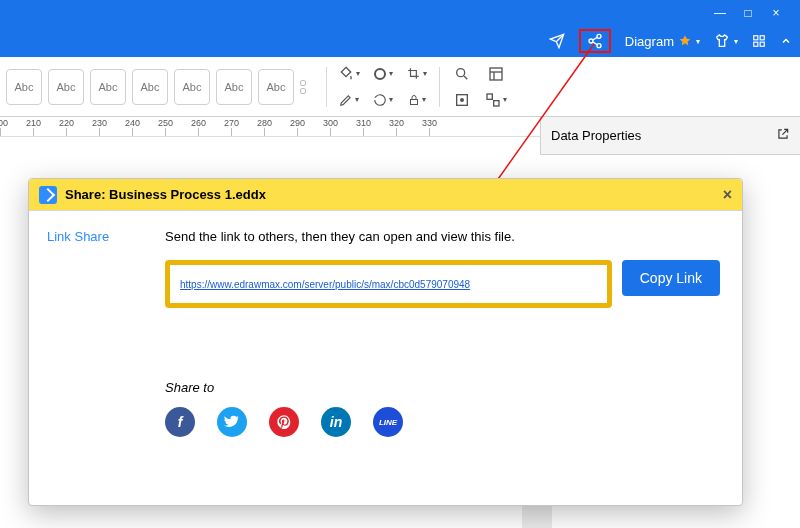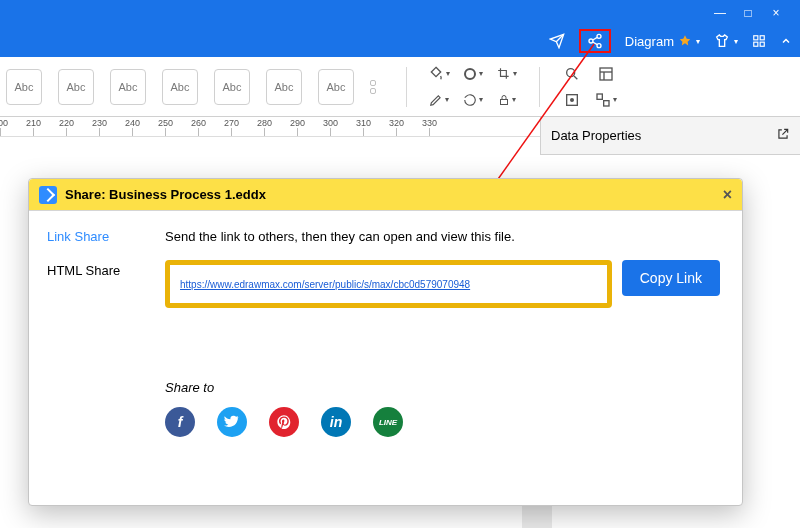--- a/index.html
+++ b/index.html
@@ -2,21 +2,21 @@
 <html><head>
 <meta charset="utf-8">
 <style>
   * { box-sizing: border-box; margin: 0; padding: 0; }
   body { width: 800px; height: 528px; font-family: -apple-system, "Segoe UI", sans-serif; font-size: 12px; overflow: hidden; background: #fff; position: relative; }
   .titlebar { height: 25px; background: #1a73e8; display: flex; align-items: center; justify-content: flex-end; padding-right: 10px; }
   .wc { width: 28px; height: 25px; color: #fff; display: flex; align-items: center; justify-content: center; }
   .menubar { height: 32px; background: #1a73e8; display: flex; align-items: center; justify-content: flex-end; gap: 14px; padding: 0 8px; color: #fff; font-size: 13px; }
   .menubar > * { display: flex; align-items: center; gap: 4px; }
   .share-highlight { border: 2px solid #e11; padding: 2px 6px; }
-  .toolbar { height: 60px; border-bottom: 1px solid #d0d0d0; display: flex; align-items: center; gap: 16px; padding: 0 6px; background: #fff; position: relative; }
+  .toolbar { height: 60px; border-bottom: 1px solid #d0d0d0; display: flex; align-items: center; gap: 6px; padding: 0 6px; background: #fff; position: relative; }
   .abc { width: 36px; height: 36px; border: 1px solid #d0d0d0; border-radius: 4px; display: flex; align-items: center; justify-content: center; color: #7a7a7a; font-size: 11px; background: #fff; flex: 0 0 auto; }
   .more-abc { width: 10px; display:flex; flex-direction:column; gap:2px; margin-right:6px;}
   .more-abc span{width:6px;height:6px;border:1px solid #c0c0c0;border-radius:2px;}
   .tb-divider { width:1px; height:40px; background:#d8d8d8; margin:0 4px;}
   .tb-col { display:flex; flex-direction:column; gap:4px; }
   .tb-row { display:flex; gap:10px; align-items:center; }
   .tb-btn { width:24px; height:22px; display:flex; align-items:center; justify-content:center; color:#555; }
   .dd::after{content:"▾"; font-size:8px; color:#555; margin-left:2px;}
   .ruler-area { height: 20px; position:relative; background:#fff; display:flex; border-bottom:1px solid #ddd; }
   .ruler { flex:1; display:flex; align-items:flex-end; overflow:hidden; font-size:9px; color:#555; }
@@ -34,21 +34,21 @@
   .dlg-sidebar{width:130px;padding:18px 0 0 18px;font-size:13px;}
   .dlg-sidebar div{height:34px;}
   .dlg-sidebar .active{color:#2f8cff;}
   .dlg-main{flex:1;padding:18px 22px 0 6px;font-size:13px;}
   .link-row{display:flex;gap:10px;margin-top:16px;}
   .link-row input{flex:1;height:48px;border:5px solid #eab308;border-radius:4px;padding:0 10px;font-size:10px;color:#1a5dd6;text-decoration:underline;}
   .copy-btn{height:36px;background:#1a73e8;color:#fff;border:none;border-radius:4px;padding:0 18px;font-size:14px;}
   .share-to{margin-top:72px;font-style:italic;}
   .share-icons{display:flex;gap:22px;margin-top:12px;}
   .sicon{width:30px;height:30px;border-radius:50%;display:flex;align-items:center;justify-content:center;color:#fff;font-weight:bold;font-size:14px;}
-  .fb{background:#3b5998;} .tw{background:#1da1f2;} .pi{background:#e1232e;} .li{background:#0077b5;} .ln{background:#15803d;font-size:8px;}
+  .fb{background:#3b5998;} .tw{background:#1da1f2;} .pi{background:#e1232e;} .li{background:#0077b5;} .ln{background:#1d4ed8;font-size:8px;}
   svg.arrow{position:absolute;left:0;top:0;pointer-events:none;}
   .shard { position:absolute; right:248px; top:470px; width:30px; height:60px; background:#333; opacity:.1; }
 </style>
 </head>
 <body>
 
 <div class="titlebar">
   <div class="wc">—</div>
   <div class="wc">□</div>
   <div class="wc">×</div>
@@ -260,21 +260,20 @@
 
 <div class="dialog">
   <div class="dlg-header">
     <span class="dlg-logo"></span>
     <span>Share: Business Process 1.eddx</span>
     <span class="dlg-close">×</span>
   </div>
   <div class="dlg-body">
     <div class="dlg-sidebar">
       <div class="active">Link Share</div>
-      <div>HTML Share</div>
     </div>
     <div class="dlg-main">
       <div>Send the link to others, then they can open and view this file.</div>
       <div class="link-row">
         <input type="text" readonly="" value="https://www.edrawmax.com/server/public/s/max/cbc0d579070948" style="">
         <button class="copy-btn">Copy Link</button>
       </div>
       <div class="share-to">
         <div>Share to</div>
         <div class="share-icons">

